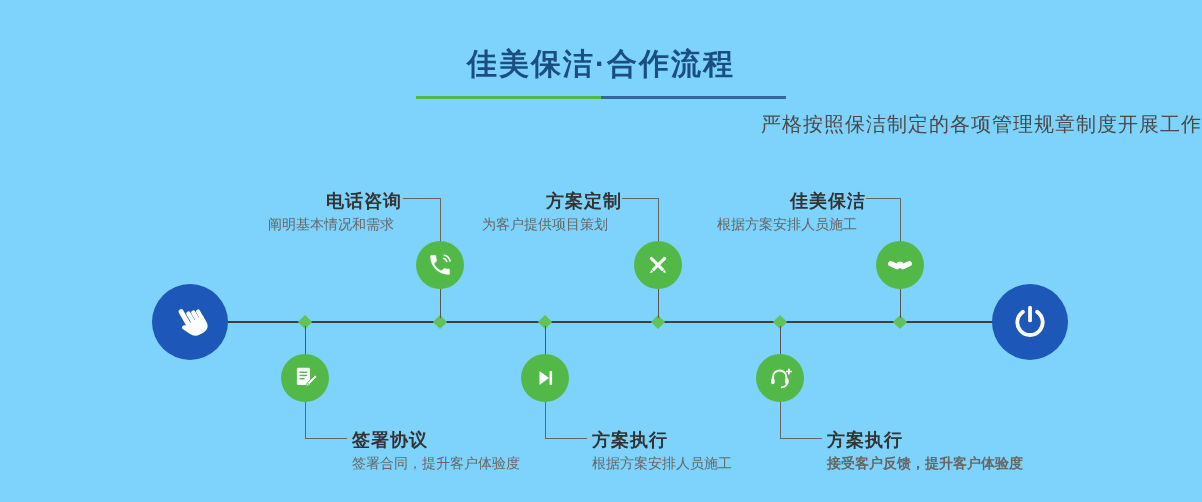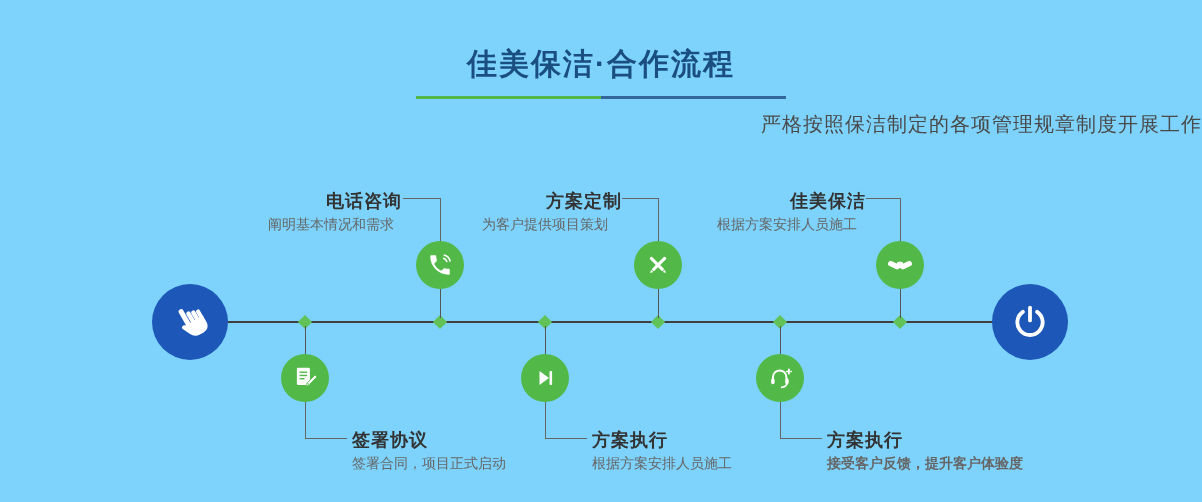--- a/index.html
+++ b/index.html
@@ -129,21 +129,21 @@
         <g transform="rotate(45 17 15)">
           <rect x="15.9" y="8" width="2.6" height="10" rx="0.6" fill="#fff" stroke="#52b948" stroke-width="0.8"></rect>
           <polygon points="15.9,18.6 18.5,18.6 17.2,21" fill="#fff" stroke="#52b948" stroke-width="0.6"></polygon>
         </g>
       </svg>
     </span>
   </div>
   <div class="abs conn-v" style="left:305px;top:402px;height:36px;"></div>
   <div class="abs conn-h" style="left:305px;top:438px;width:42px;"></div>
   <div class="abs step-label" style="left:352px;top:428px;">签署协议</div>
-  <div class="abs step-desc" style="left:352px;top:455px;">签署合同，项目正式启动</div>
+  <div class="abs step-desc" style="left:352px;top:455px;">签署合同，提升客户体验度</div>
 
   <div class="abs node-green" style="left:521px;top:354px;">
     <span>
       <svg viewBox="0 0 24 24" width="24" height="24" style="display:block;" fill="#fff">
         <polygon points="6.5,5 16,12 6.5,19"></polygon>
         <rect x="16.5" y="5" width="2.6" height="14" rx="1"></rect>
       </svg>
     </span>
   </div>
   <div class="abs conn-v" style="left:545px;top:402px;height:36px;"></div>

